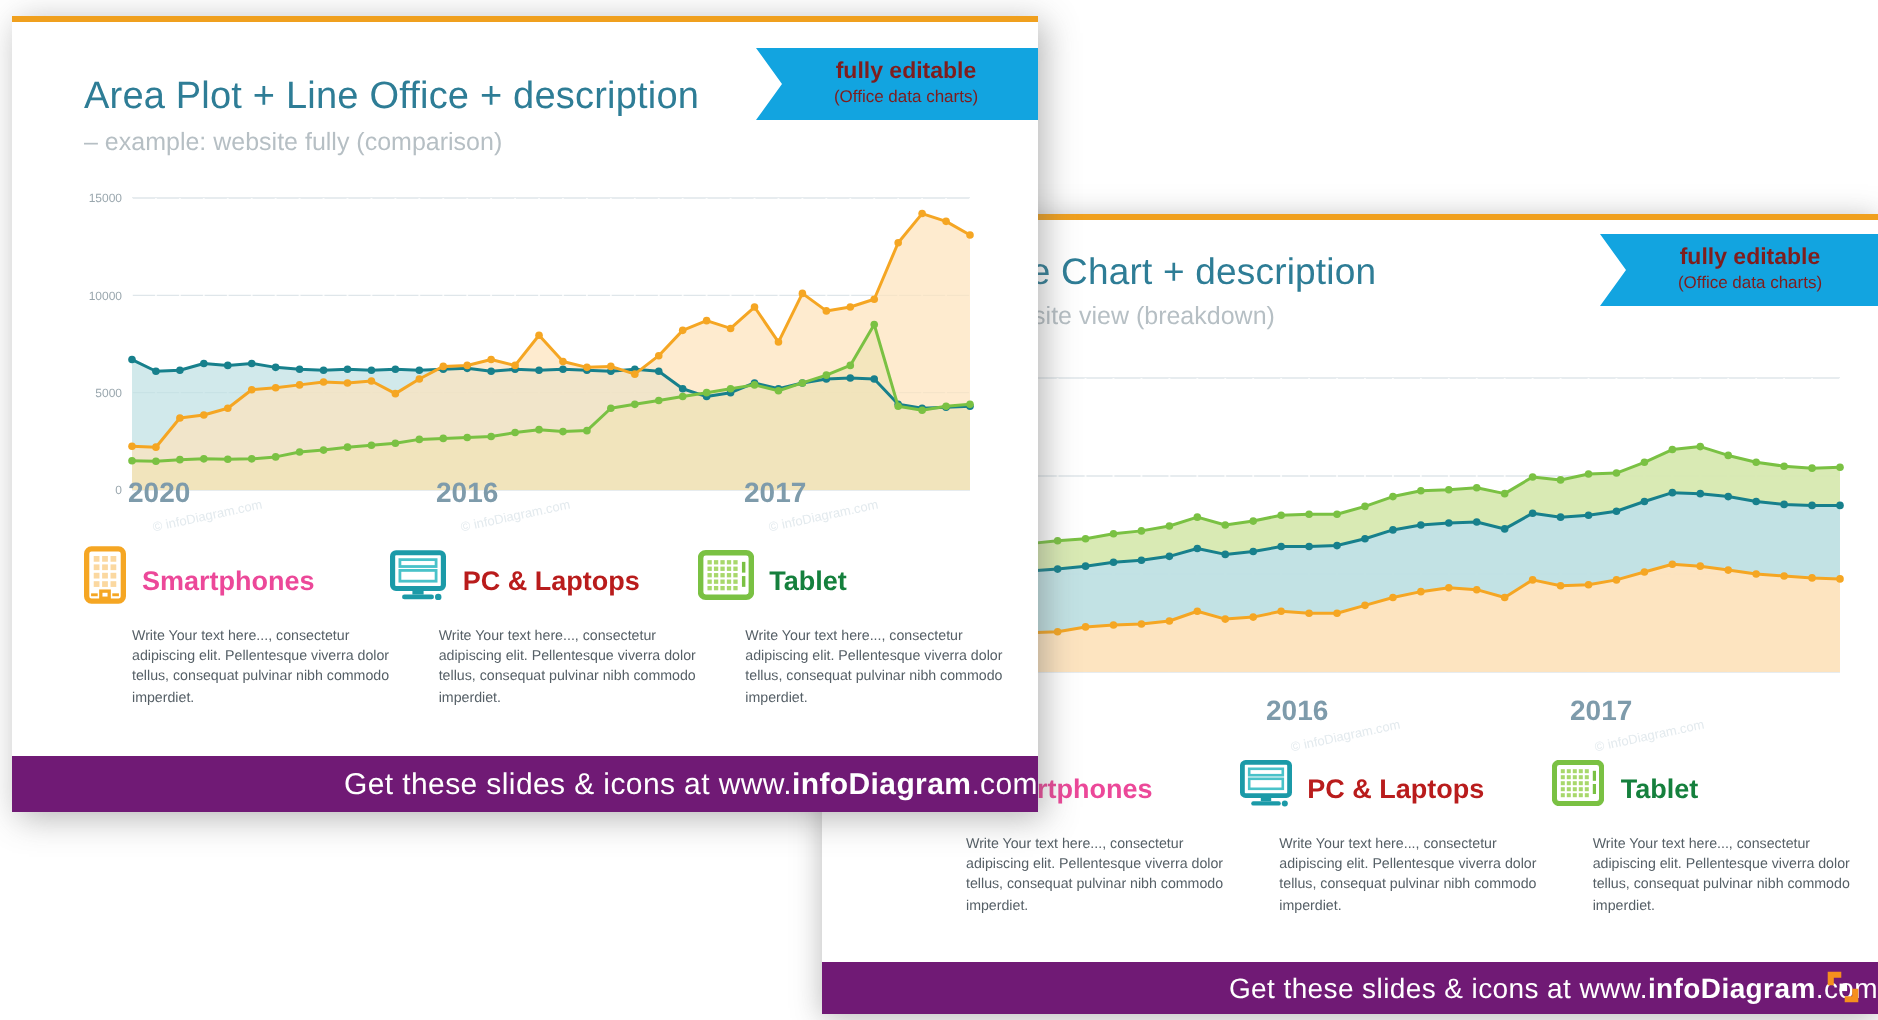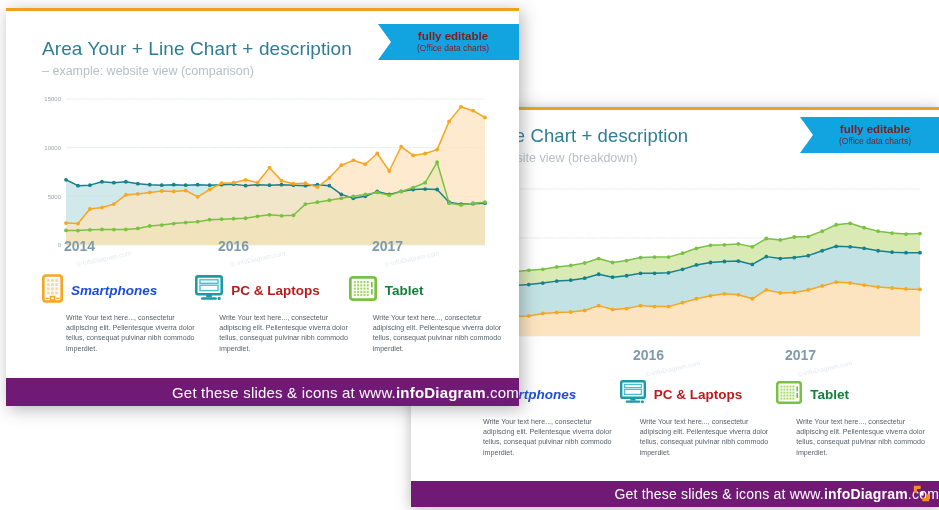--- a/index.html
+++ b/index.html
@@ -59,21 +59,21 @@
   .yr{position:absolute;color:#7e9bab;font-size:14px;font-weight:bold;}
   .wm{position:absolute;color:#e3eaee;font-size:6.5px;transform:rotate(-12deg);white-space:nowrap;}
 
   
   .legends{position:absolute;display:flex;}
   .slide.front .legends{left:36px;top:265px;width:460px;}
   .slide.back  .legends{left:52px;top:270px;width:470px;}
   .lgcol{flex:1;}
   .lghead{display:flex;align-items:center;gap:8px;height:34px;}
   .lgname{font-size:13.5px;font-weight:bold;white-space:nowrap;}
-  .lgname.orange{color:#1d4ed8;font-style:italic;}
+  .lgname.orange{color:#ec4899;}
   .lgname.teal{color:#b91c1c;}
   .lgname.green{color:#15803d;}
   .lgbody{
     margin-top:6px;margin-left:24px;color:#555f66;font-size:7.1px;line-height:10.2px;
   }
   .slide.back .lgbody{margin-left:20px;}
 
   
   .footer{
     position:absolute;left:0;bottom:0;width:100%;height:28px;background:#701a75;
@@ -367,22 +367,22 @@
         <path d="M19 19 h-8 v-3.6 h4.4 v-4.4 h3.6 z" fill="#f5901e"></path>
         <rect x="8" y="8" width="4.4" height="4.4" fill="#ffffff"></rect>
       </svg>
     </div>
   </div>
 
   <div class="slide front">
     <div class="topbar"></div>
 
     <div class="titleblock">
-      <div class="ttl">Area Your + Line Chart + description</div>
-      <div class="sub">– example: website view (comparison)</div>
+      <div class="ttl">Area Plot + Line Office + description</div>
+      <div class="sub">– example: website fully (comparison)</div>
     </div>
 
     <div class="ribbon">
       <div class="r1">fully editable</div>
       <div class="r2">(Office data charts)</div>
     </div>
 
     <div class="chartwrap">
       <svg class="chartsvg" id="svg-front-chart" viewBox="0 0 455 160" preserveAspectRatio="none">
           <line x1="30" y1="152" x2="449" y2="152" class="gridline"></line>
@@ -540,21 +540,21 @@
           <circle cx="389.14285714285717" cy="60.50666666666666" r="1.9" fill="#f5a623"></circle>
           <circle cx="401.1142857142857" cy="56.61333333333333" r="1.9" fill="#f5a623"></circle>
           <circle cx="413.0857142857143" cy="28.38666666666667" r="1.9" fill="#f5a623"></circle>
           <circle cx="425.0571428571429" cy="13.786666666666662" r="1.9" fill="#f5a623"></circle>
           <circle cx="437.0285714285714" cy="17.680000000000007" r="1.9" fill="#f5a623"></circle>
           <circle cx="449" cy="24.49333333333334" r="1.9" fill="#f5a623"></circle>
         </svg>
     </div>
 
     <div class="xyears">
-      <div class="yr" style="left:28px;top:0;">2014</div>
+      <div class="yr" style="left:28px;top:0;">2020</div>
       <div class="yr" style="left:182px;top:0;">2016</div>
       <div class="yr" style="left:336px;top:0;">2017</div>
       <div class="wm" style="left:40px;top:17px;">© infoDiagram.com</div>
       <div class="wm" style="left:194px;top:17px;">© infoDiagram.com</div>
       <div class="wm" style="left:348px;top:17px;">© infoDiagram.com</div>
     </div>
 
     <div class="legends">
       <div class="lgcol">
         <div class="lghead">

